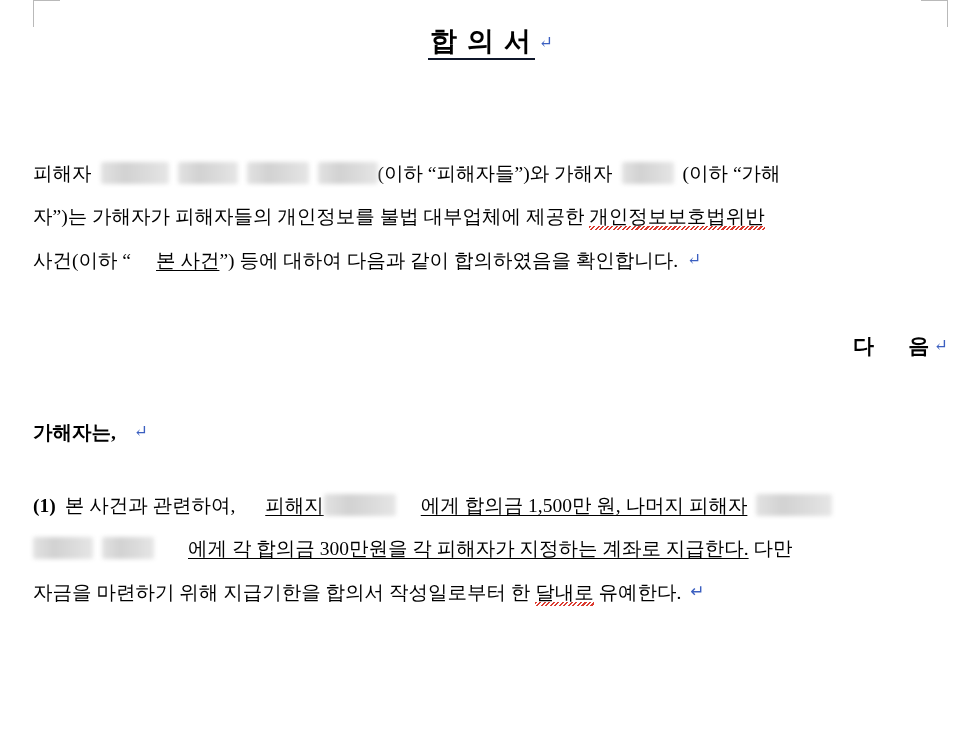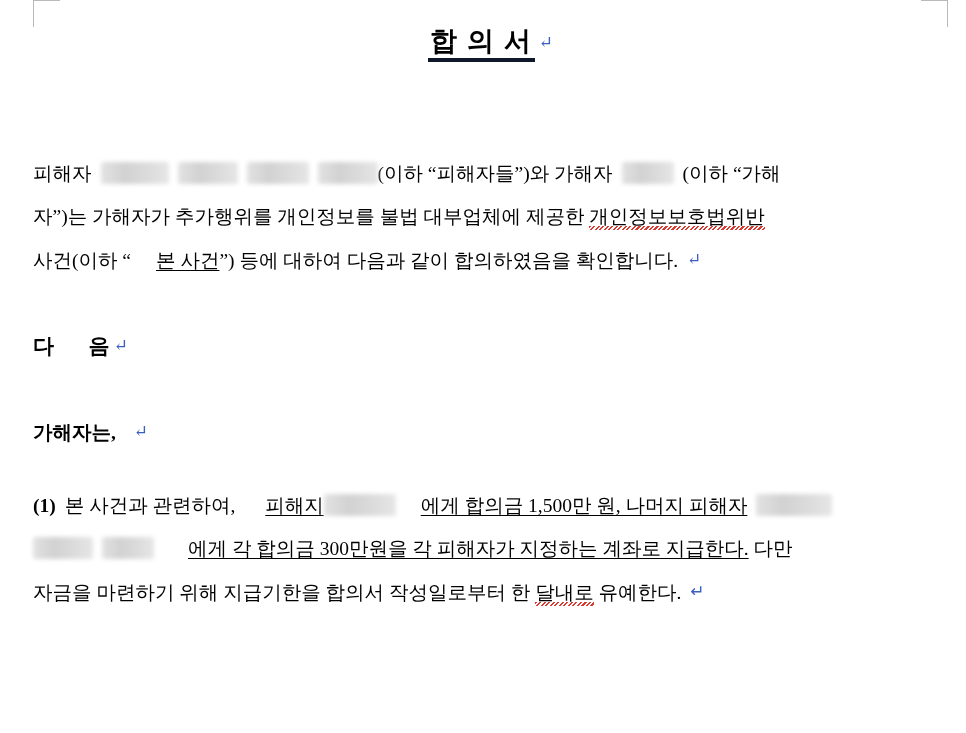--- a/index.html
+++ b/index.html
@@ -47,21 +47,21 @@
   .doc-title {
     text-align: center;
     font-size: 27px;
     font-weight: bold;
     letter-spacing: 0.06em;
     margin: 25px 0 0 0;
     line-height: 1.2;
     position: relative;
   }
   .doc-title .t-text {
-    border-bottom: 4px solid #0f172a;
+    border-bottom: 2px solid #0f172a;
     padding: 0 2px 2px 2px;
   }
   .pilcrow {
     color: #3b5fc0;
     font-size: 17px;
     font-weight: normal;
     vertical-align: 2px;
     margin-left: 4px;
     letter-spacing: 0;
   }
@@ -73,21 +73,21 @@
     text-align: justify;
     text-justify: inter-word;
     margin: 0;
   }
 
   .p-intro {
     margin-top: 95px;
   }
 
   .sub-head {
-    text-align: left;
+    text-align: right;
     font-size: 21px;
     font-weight: bold;
     margin-top: 50px;
     letter-spacing: 0.02em;
   }
   .sub-head .gap { display: inline-block; width: 34px; }
 
   .p-actor {
     margin-top: 50px;
     font-weight: bold;
@@ -149,21 +149,21 @@
   <div class="corner tr"></div>
 
   <div class="content">
 
     <div class="doc-title">
       <span class="t-text">합 의 서</span><span class="pilcrow">↵</span>
     </div>
 
     <p class="para p-intro">
       <span>피해자</span><span class="sp"></span><span class="redact r-w1"></span><span class="sp"></span><span class="redact r-w2"></span><span class="sp"></span><span class="redact r-w3"></span><span class="sp"></span><span class="redact r-w4"></span><span class="b">(이하 “피해자들”)와  가해자</span><span class="sp"></span><span class="redact r-w5"></span><span class="sp"></span><span class="b">(이하 “가해</span><br>
-      <span class="b">자”)는  가해자가  추가행위를  개인정보를  불법  대부업체에  제공한 </span><span class="b squiggle u2">개인정보보호법위반</span><br>
+      <span class="b">자”)는  가해자가  피해자들의  개인정보를  불법  대부업체에  제공한 </span><span class="b squiggle u2">개인정보보호법위반</span><br>
       <span class="b">사건(이하 “</span><span class="b u">본 사건</span><span class="b">”)  등에  대하여  다음과  같이  합의하였음을  확인합니다. </span><span class="pilcrow">↵</span>
     </p>
 
     <div class="sub-head">
       <span>다</span><span class="gap"></span><span>음</span><span class="pilcrow">↵</span>
     </div>
 
     <p class="para p-actor">
       <span>가해자는, </span><span class="sp"></span><span class="pilcrow">↵</span>
     </p>

